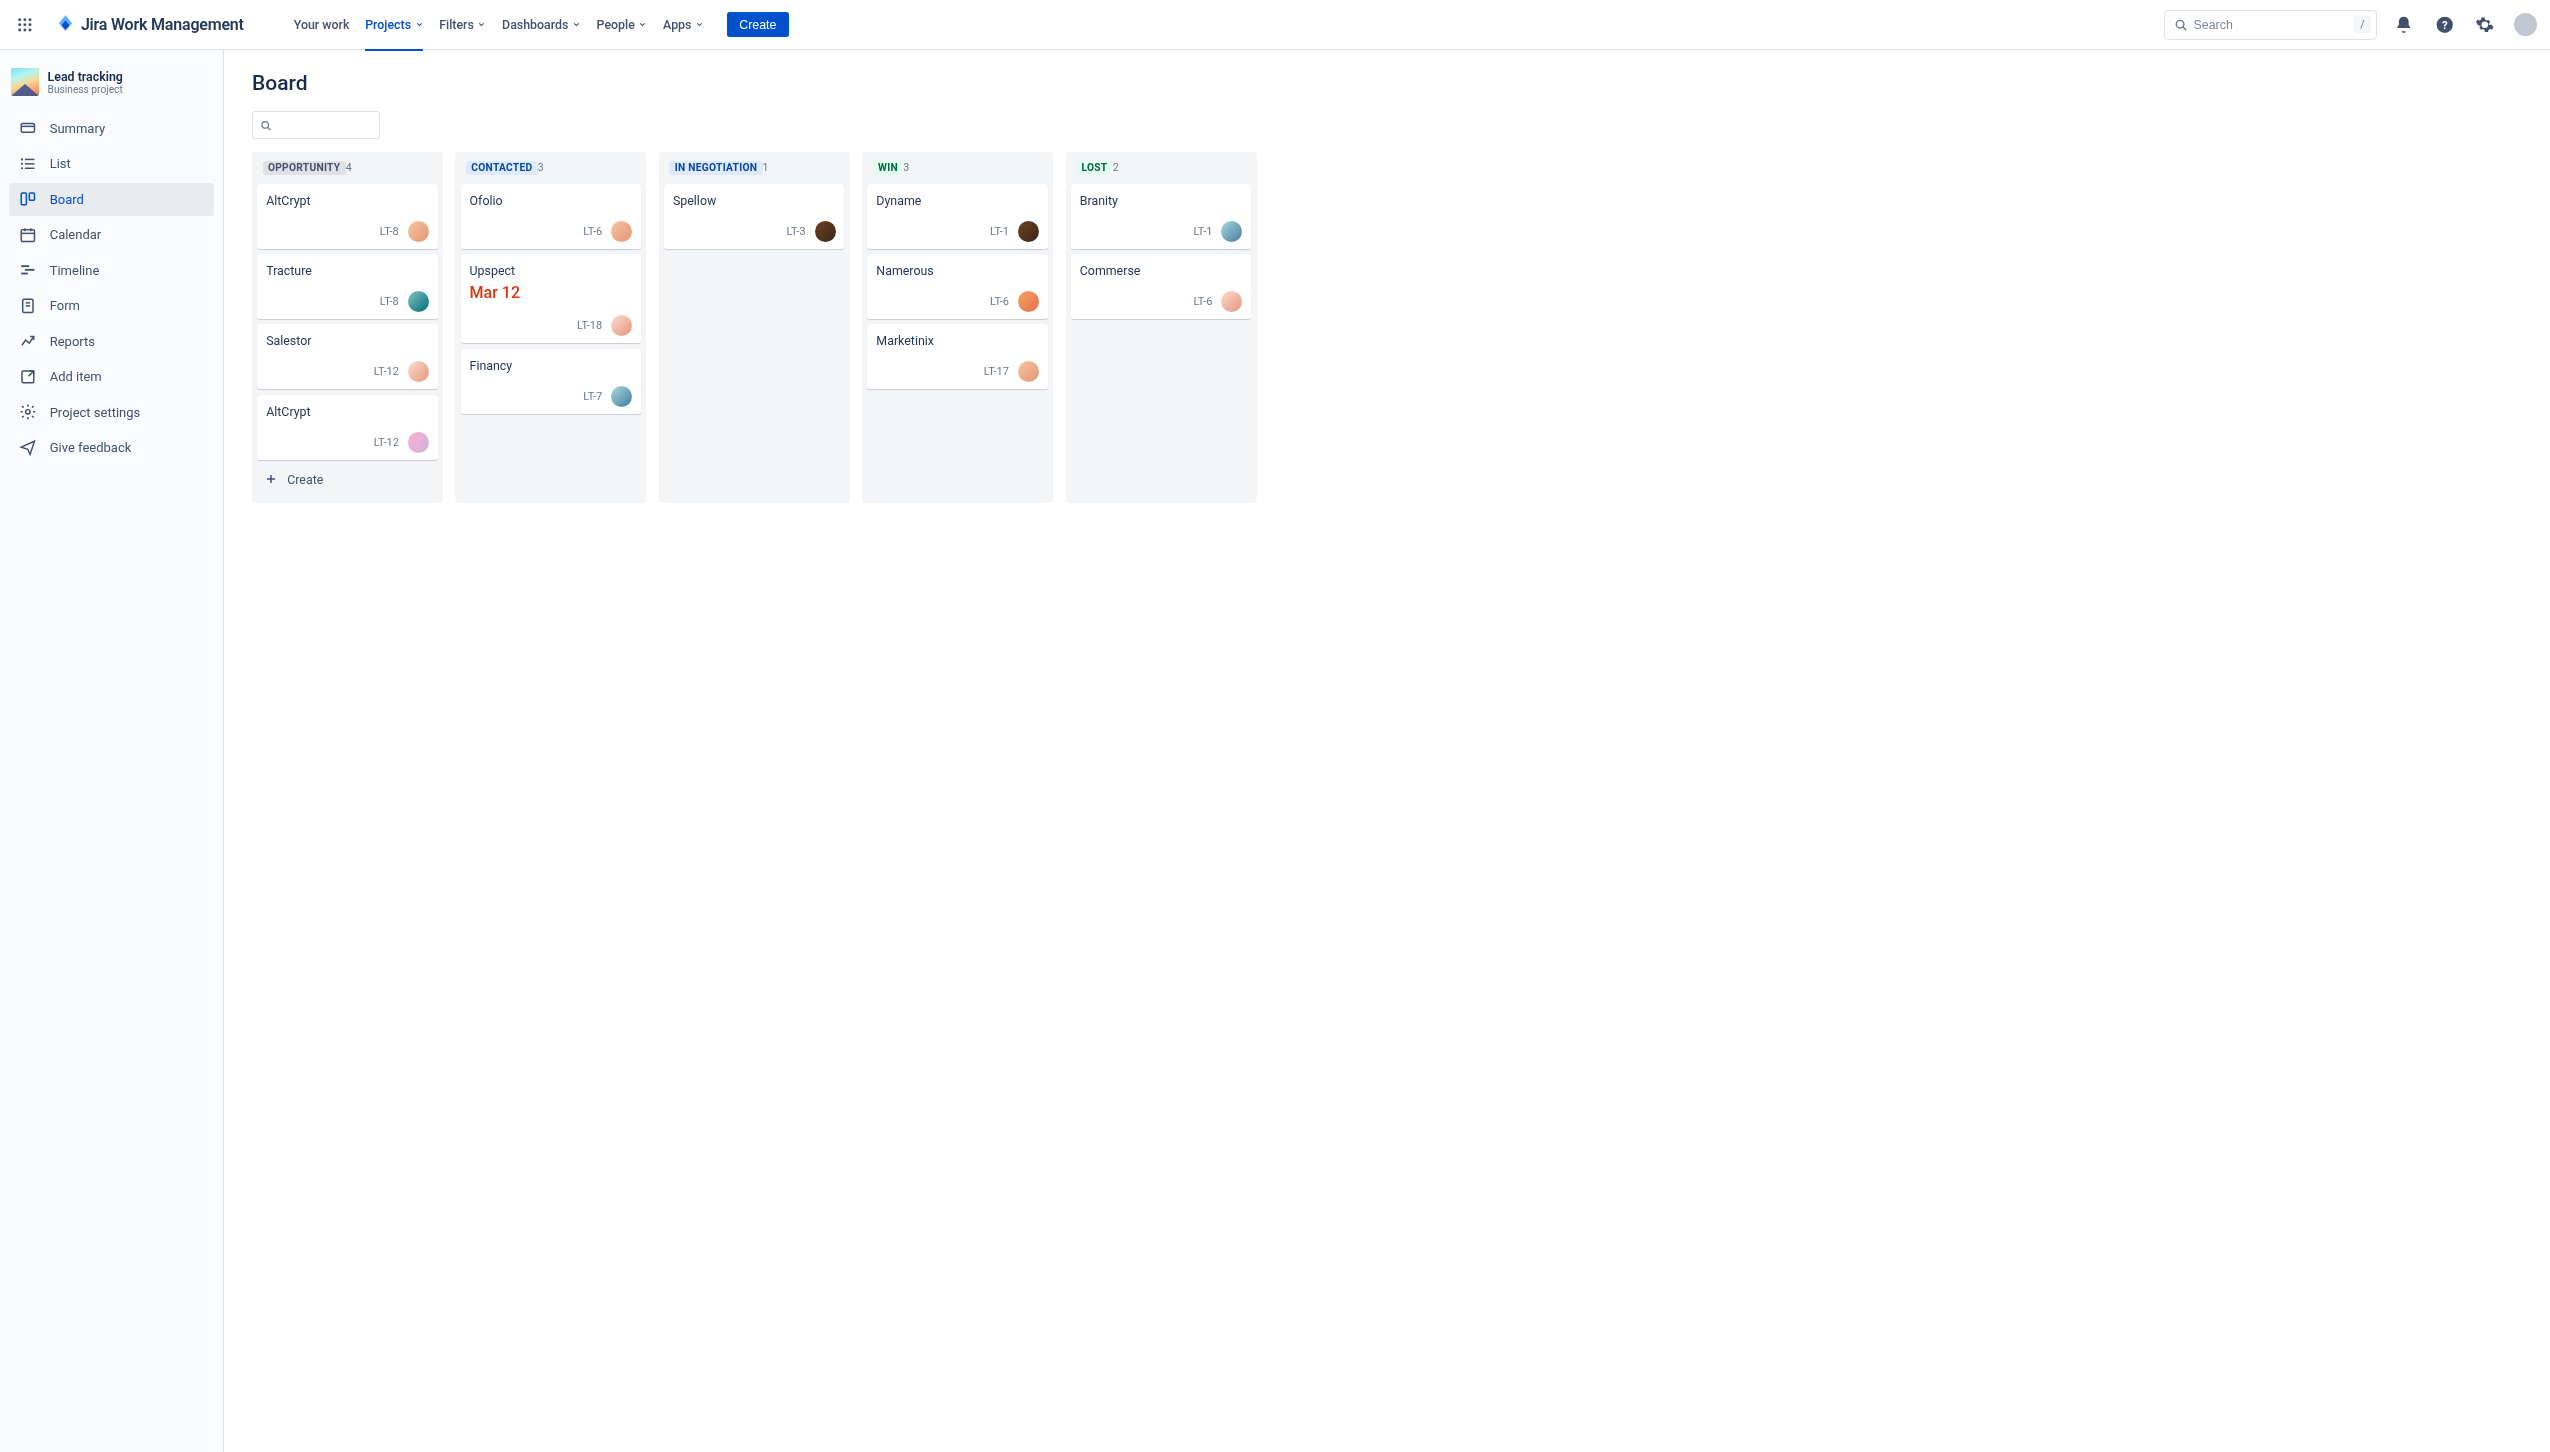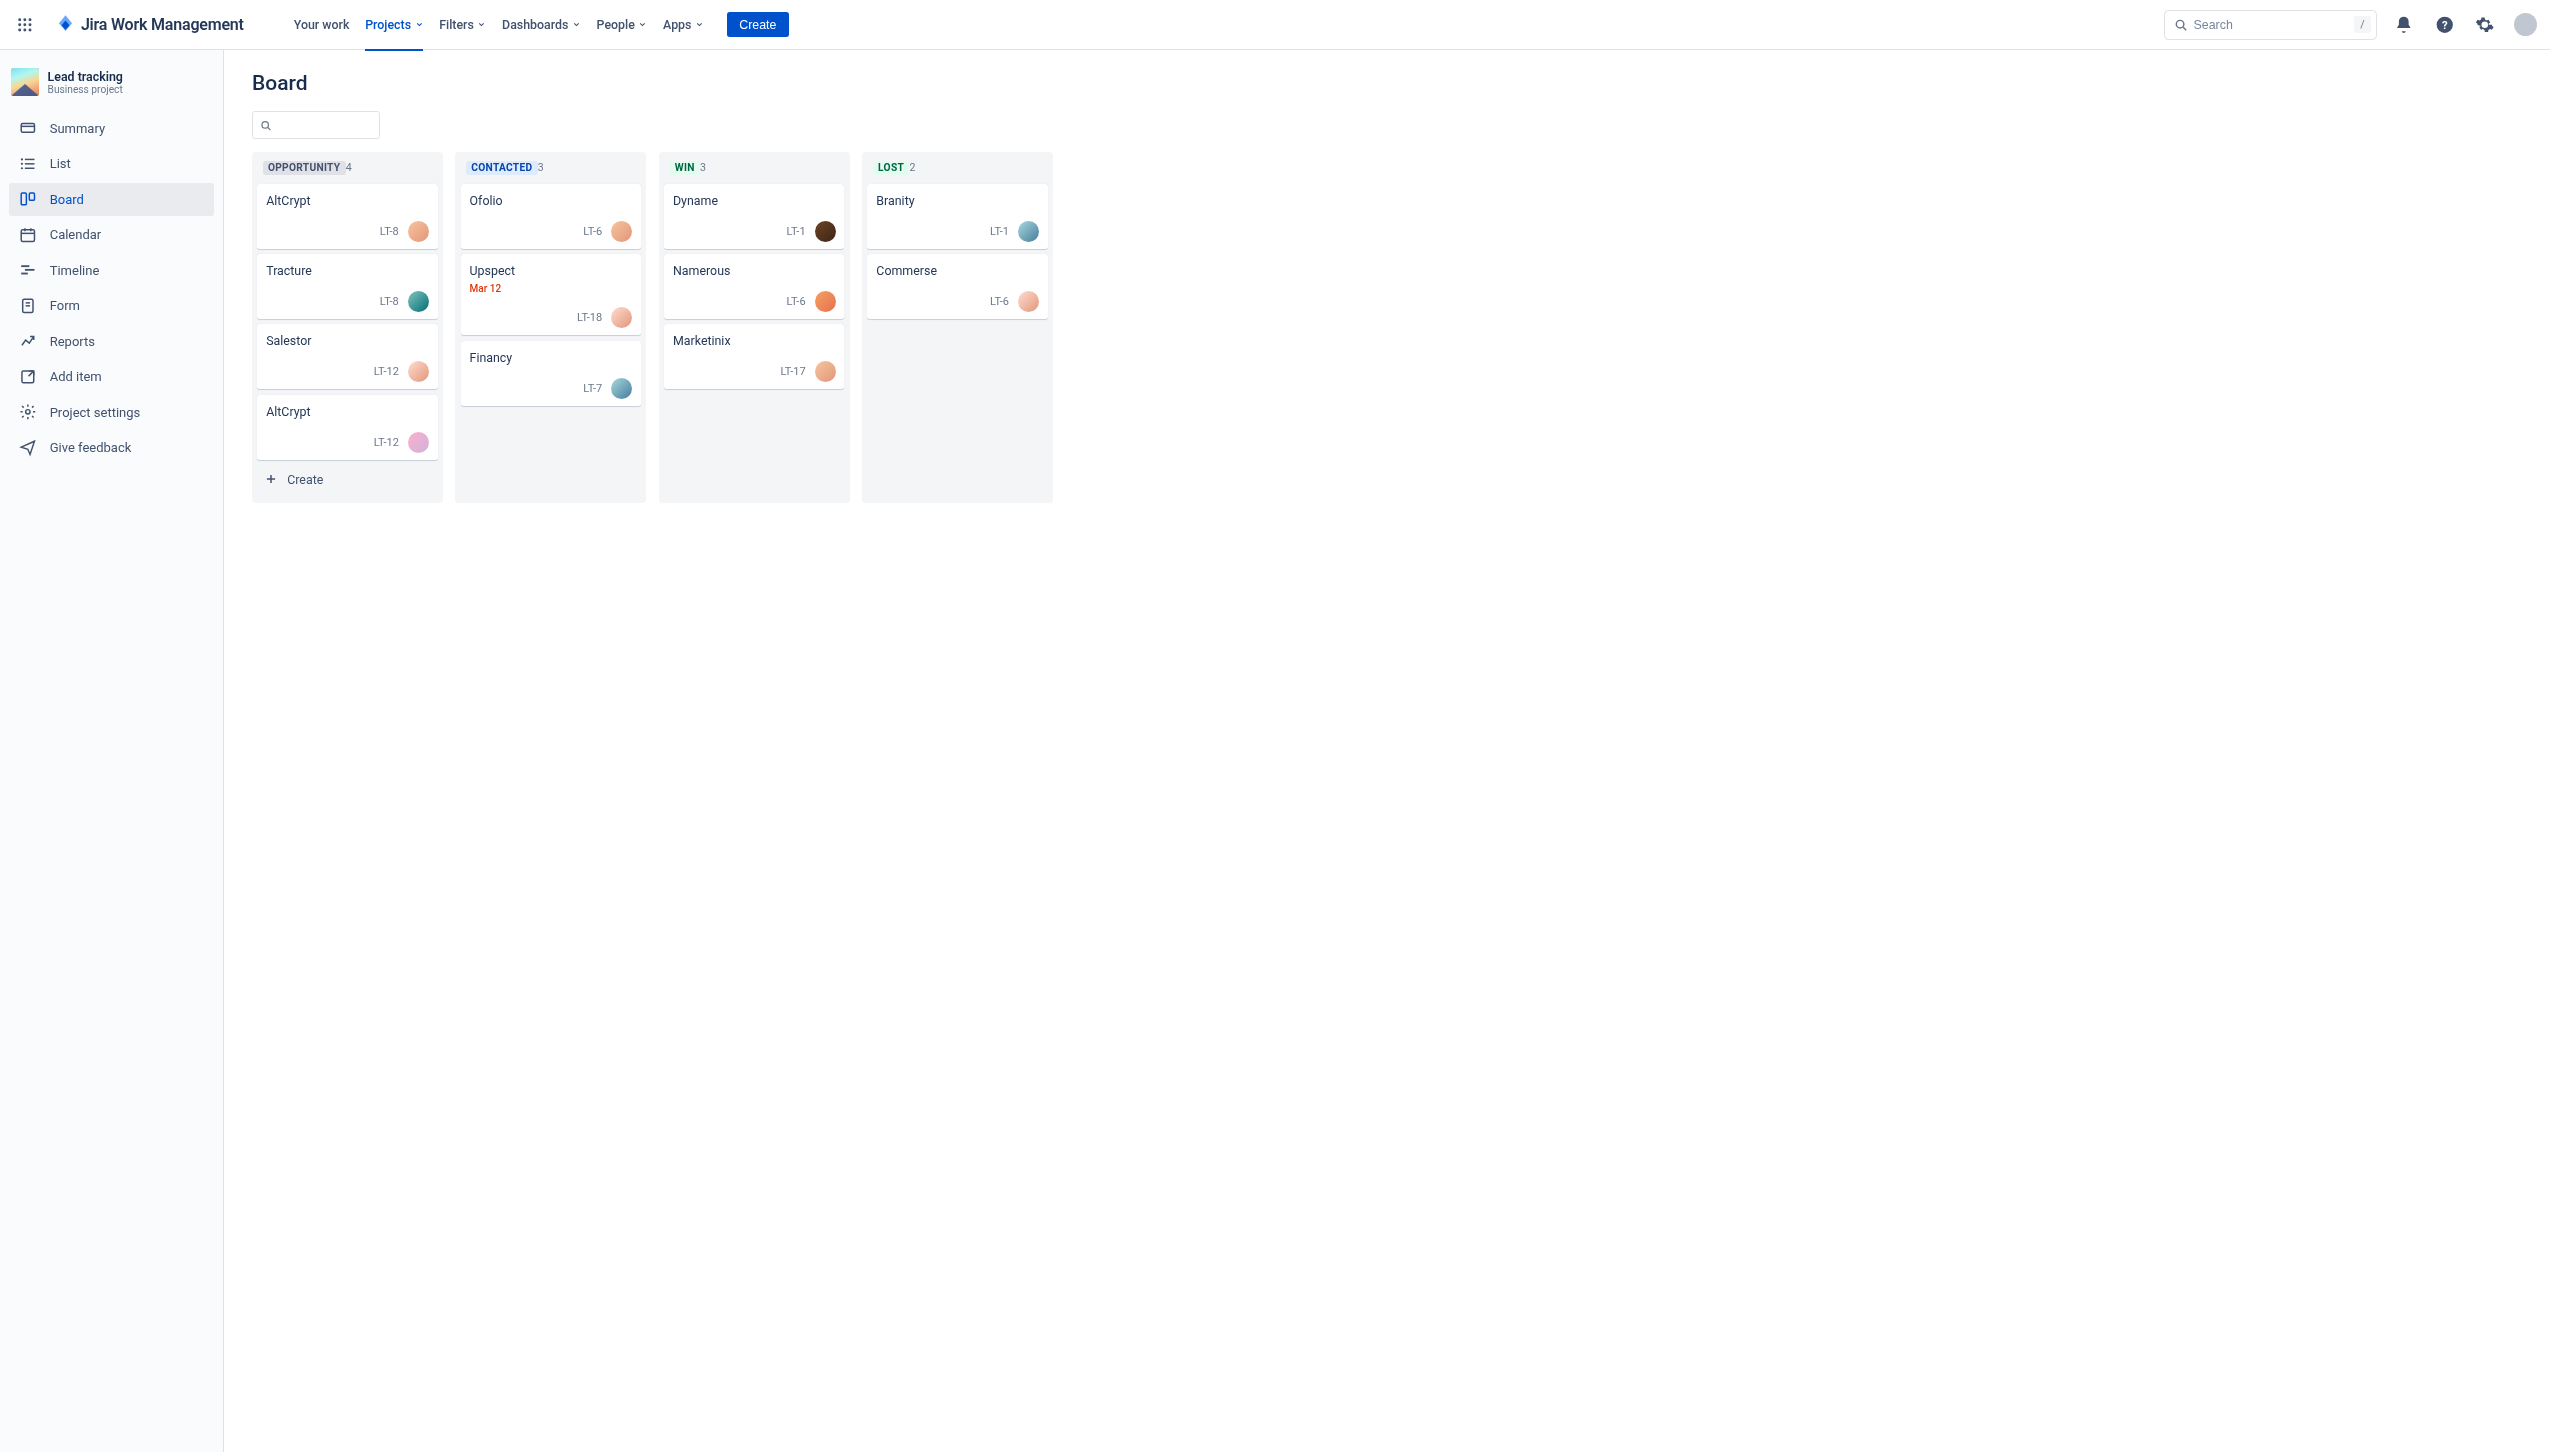--- a/index.html
+++ b/index.html
@@ -42,21 +42,21 @@
 .page-title { font-size: 21px; font-weight: 500; color: #172B4D; margin-bottom: 16px; }
 .board-search { width: 128px; height: 30px; border: 1.8px solid #DFE1E6; border-radius: 2.7px; display: flex; align-items: center; padding: 0 7px; margin-bottom: 12.4px; }
 .board-search input { border: none; outline: none; width: 100%; font-size: 12.4px; }
 .board-wrap { display: flex; gap: 12.4px; overflow-x: auto; height: 100%; padding-bottom: 17.7px; padding-right: 17.7px; }
 .column { width: 191px; background: #F4F5F7; border-radius: 3.5px; padding: 8.9px 5.3px 5.3px; flex-shrink: 0; display: flex; flex-direction: column; height: fit-content; min-height: 351px; }
 .col-head { display: flex; align-items: center; padding: 0 5.3px 8.9px; }
 .col-title { font-size: 10.2px; font-weight: 700; letter-spacing: 0.3px; padding: 1.8px 5.3px; border-radius: 2.7px; text-transform: uppercase; }
 .col-count { font-size: 10.6px; color: #6B778C; }
 .card { background: #fff; border-radius: 2.7px; box-shadow: 0 0.9px 0.9px rgba(9,30,66,0.18); padding: 8.9px 8.9px 7px; margin-bottom: 5.3px; cursor: pointer; }
 .card-title { font-size: 12.4px; color: #253858; margin-bottom: 5.3px; }
-.card-due { color: #DE350B; font-size: 10px; font-weight: 500; margin-top: 1.8px; margin-bottom: 3.5px; }
+.card-due { color: #DE350B; font-size: 16px; font-weight: 500; margin-top: 1.8px; margin-bottom: 3.5px; }
 .card-footer { display: flex; align-items: center; justify-content: flex-end; gap: 9px; margin-top: 13px; }
 .card-key { font-size: 11px; color: #6B778C; }
 .card-avatar { width: 21px; height: 21px; border-radius: 50%; }
 .create-card { display: flex; align-items: center; gap: 8.9px; padding: 7px 7px; color: #42526E; cursor: pointer; border-radius: 2.7px; font-size: 12.4px; }
 
 
 .av-1 { background: linear-gradient(135deg,#F7C59F,#E29578); }
 .av-2 { background: linear-gradient(135deg,#83C5BE,#006D77); }
 .av-3 { background: linear-gradient(135deg,#6B4423,#3E2418); }
 .av-5 { background: linear-gradient(135deg,#FFDDD2,#E29578); }
@@ -339,20 +339,33 @@
           <div class="card">
             <div class="card-title">Financy</div>
             <div class="card-footer">
               <span class="card-key">LT-7</span>
               <span class="card-avatar av-7"></span>
             </div>
           </div>
         </div>
         <div class="column">
           <div class="col-head">
+            <span class="col-title" style="background:#DEEBFF;color:#0747A6">IN NEGOTIATION</span>
+            <span class="col-count">1</span>
+          </div>
+          <div class="card">
+            <div class="card-title">Spellow</div>
+            <div class="card-footer">
+              <span class="card-key">LT-3</span>
+              <span class="card-avatar av-3"></span>
+            </div>
+          </div>
+        </div>
+        <div class="column">
+          <div class="col-head">
             <span class="col-title" style="background:#E3FCEF;color:#006644">WIN</span>
             <span class="col-count">3</span>
           </div>
           <div class="card">
             <div class="card-title">Dyname</div>
             <div class="card-footer">
               <span class="card-key">LT-1</span>
               <span class="card-avatar av-3"></span>
             </div>
           </div>

